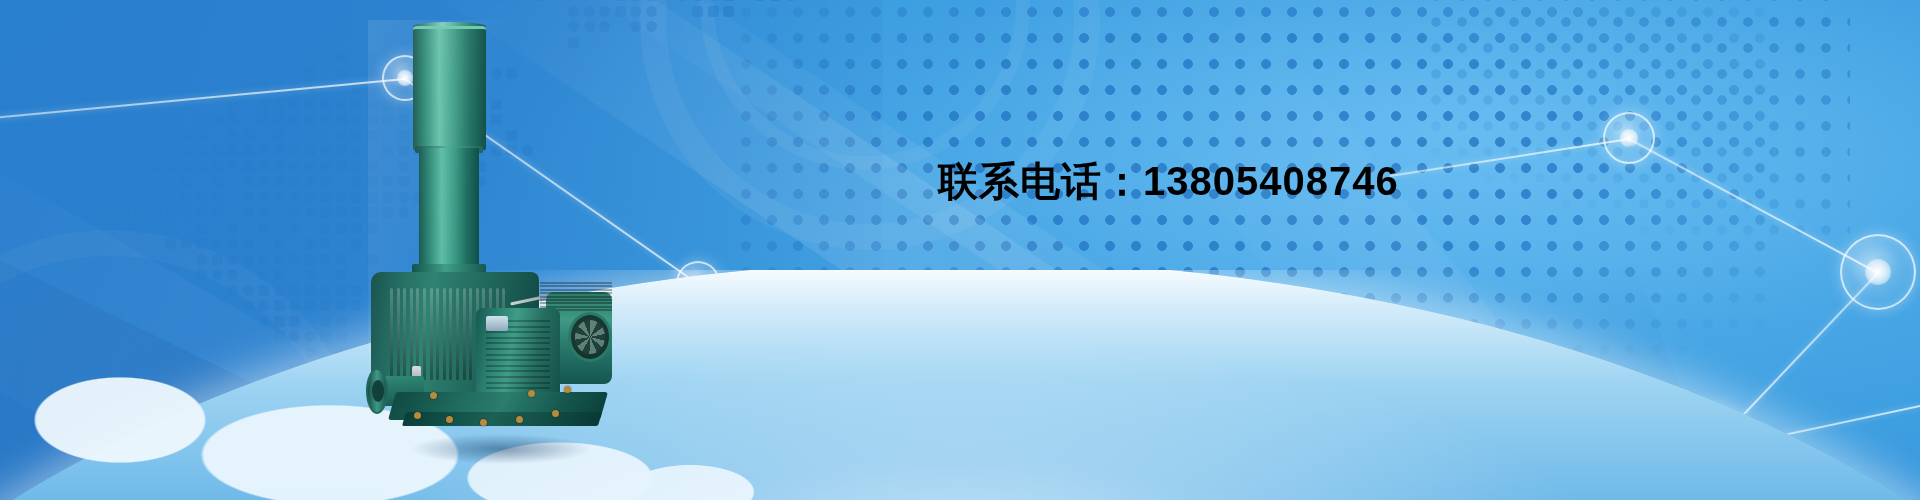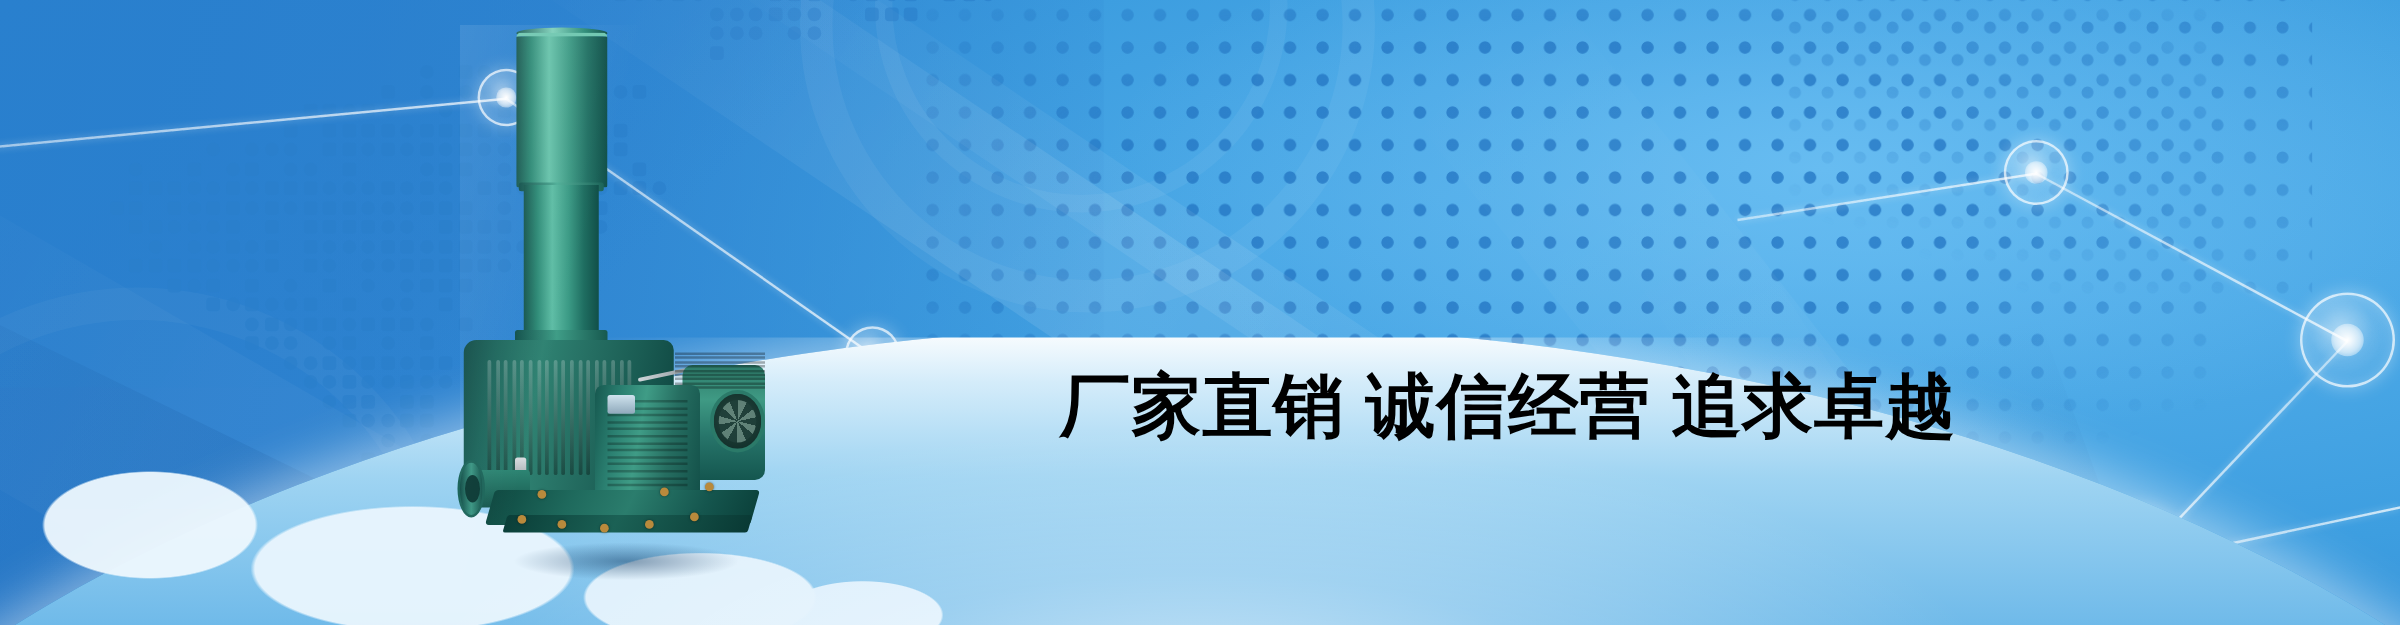--- a/index.html
+++ b/index.html
@@ -712,16 +712,16 @@
         <span class="m-bolt" style="left:148px;top:396px"></span>
         <span class="m-bolt" style="left:184px;top:390px"></span>
         <span class="m-bolt" style="left:62px;top:372px"></span>
         <span class="m-bolt" style="left:196px;top:366px"></span>
         <span class="m-bolt" style="left:160px;top:370px"></span>
       </div>
     <div class="m-hl"></div>
   </div>
 
 
-
-  <div class="txt slogan">厂家直销 诚信经营 追求卓越</div>
+  <div class="txt phone">联系电话：13805408746</div>
+
 
 </div>
 
 </body></html>

